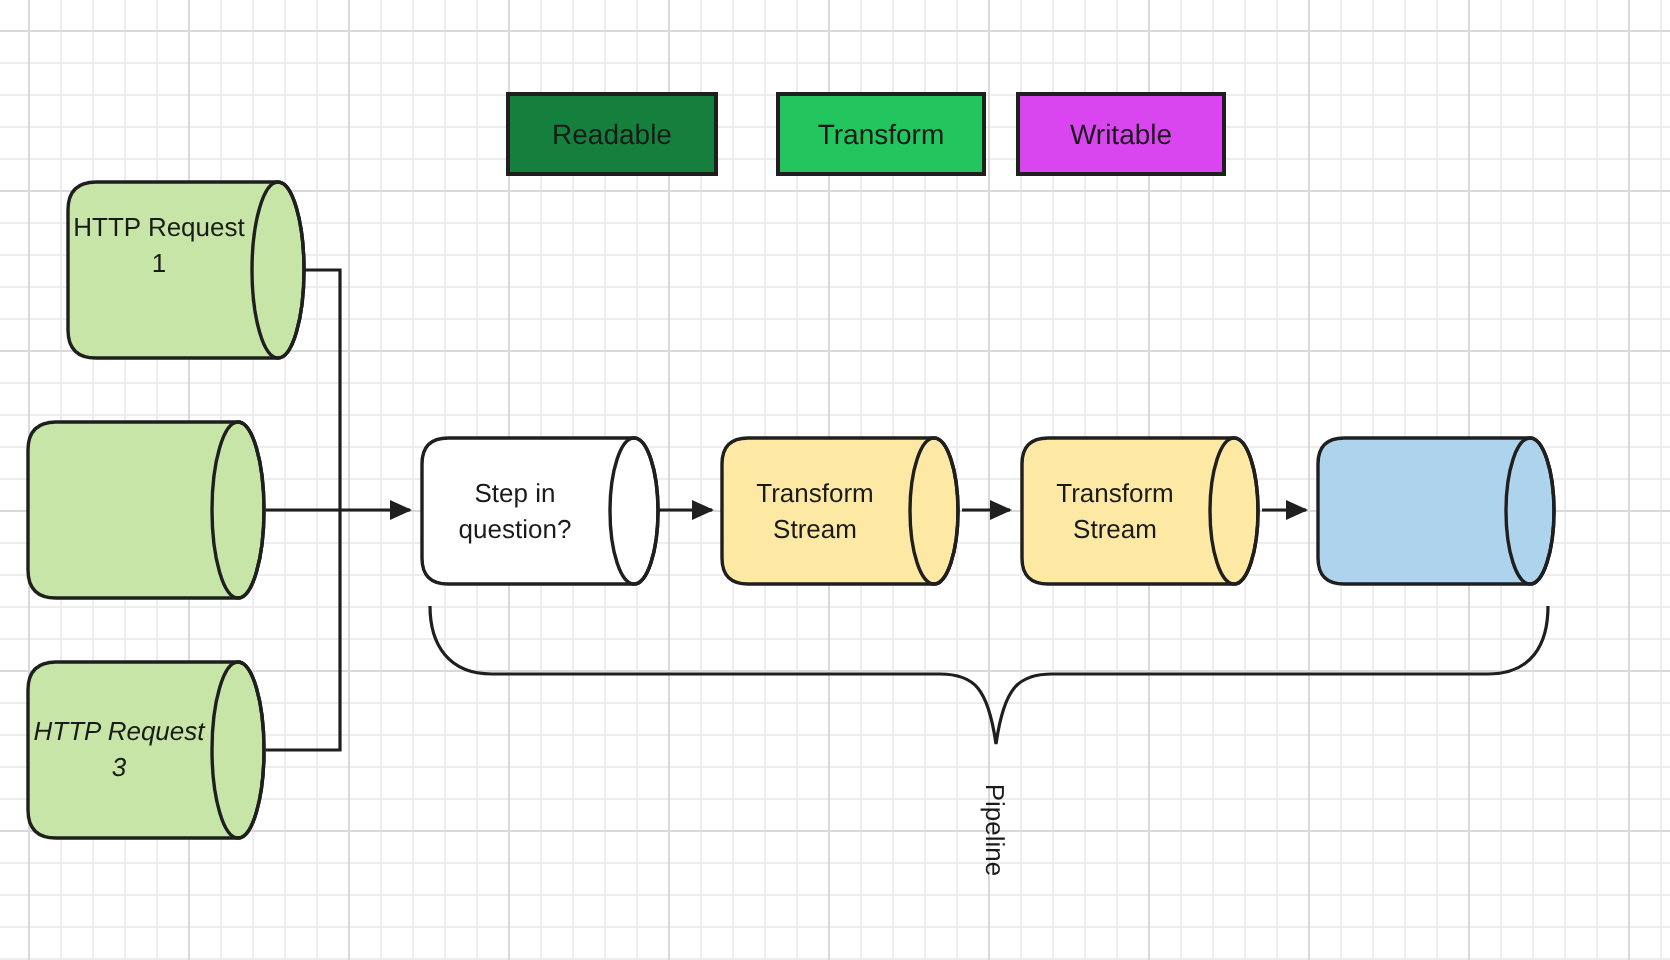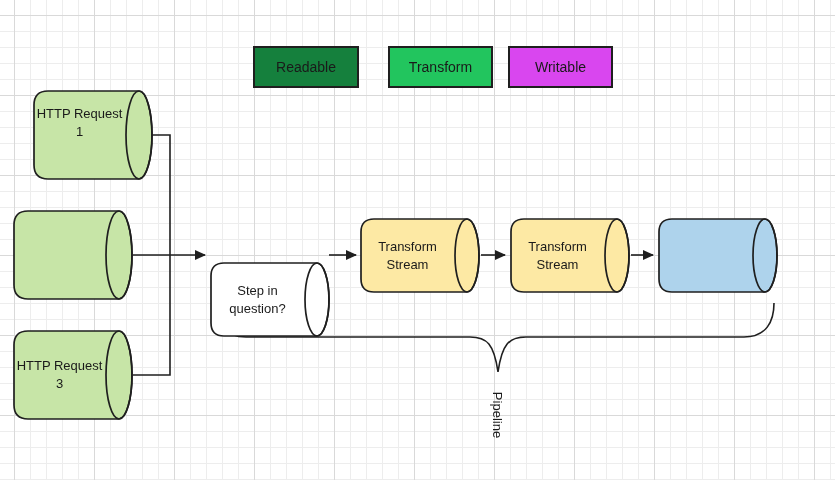--- a/index.html
+++ b/index.html
@@ -82,29 +82,29 @@
   <div class="cyl-label w-src">HTTP Request 1</div>
 </div>
 
 <div class="cyl" style="left:13px; top:210px; width:120px; height:90px;">
   <svg width="120" height="90" viewBox="0 0 120 90">
     <path d="M 15 1 H 106 A 13 44 0 0 1 106 89 H 15 Q 1 89 1 75 V 15 Q 1 1 15 1 Z" stroke="#1f1f1f" stroke-width="1.7" fill="#c7e5a7"></path>
     <ellipse cx="106" cy="45" rx="13" ry="44" fill="none" stroke="#1f1f1f" stroke-width="1.7"></ellipse>
   </svg>
 </div>
 
-<div class="cyl" style="left:13px; top:330px; width:120px; height:90px;">
+<div class="cyl" style="left:13px; top:330px; width:120px; height:90px;font-style:italic;">
   <svg width="120" height="90" viewBox="0 0 120 90">
     <path d="M 15 1 H 106 A 13 44 0 0 1 106 89 H 15 Q 1 89 1 75 V 15 Q 1 1 15 1 Z" stroke="#1f1f1f" stroke-width="1.7" fill="#c7e5a7"></path>
     <ellipse cx="106" cy="45" rx="13" ry="44" fill="none" stroke="#1f1f1f" stroke-width="1.7"></ellipse>
   </svg>
   <div class="cyl-label w-src">HTTP Request 3</div>
 </div>
 
-<div class="cyl" style="left:210px; top:218px; width:120px; height:75px;margin-top:44px;">
+<div class="cyl" style="left:210px; top:218px; width:120px; height:75px;">
   <svg width="120" height="75" viewBox="0 0 120 75">
     <path d="M 14 1 H 107 A 12 36.5 0 0 1 107 74 H 14 Q 1 74 1 61 V 14 Q 1 1 14 1 Z" stroke="#1f1f1f" stroke-width="1.7" fill="#ffffff"></path>
     <ellipse cx="107" cy="37.5" rx="12" ry="36.5" fill="none" stroke="#1f1f1f" stroke-width="1.7"></ellipse>
   </svg>
   <div class="cyl-label w-step">Step in question?</div>
 </div>
 
 <div class="cyl" style="left:360px; top:218px; width:120px; height:75px;">
   <svg width="120" height="75" viewBox="0 0 120 75">
     <path d="M 14 1 H 107 A 12 36.5 0 0 1 107 74 H 14 Q 1 74 1 61 V 14 Q 1 1 14 1 Z" stroke="#1f1f1f" stroke-width="1.7" fill="#fde9a4"></path>

